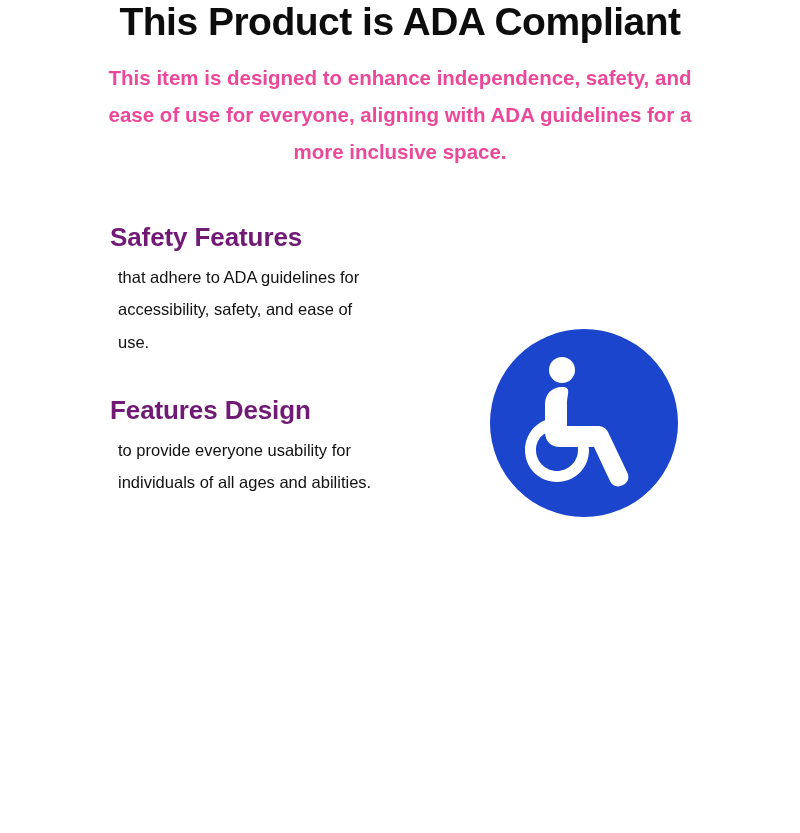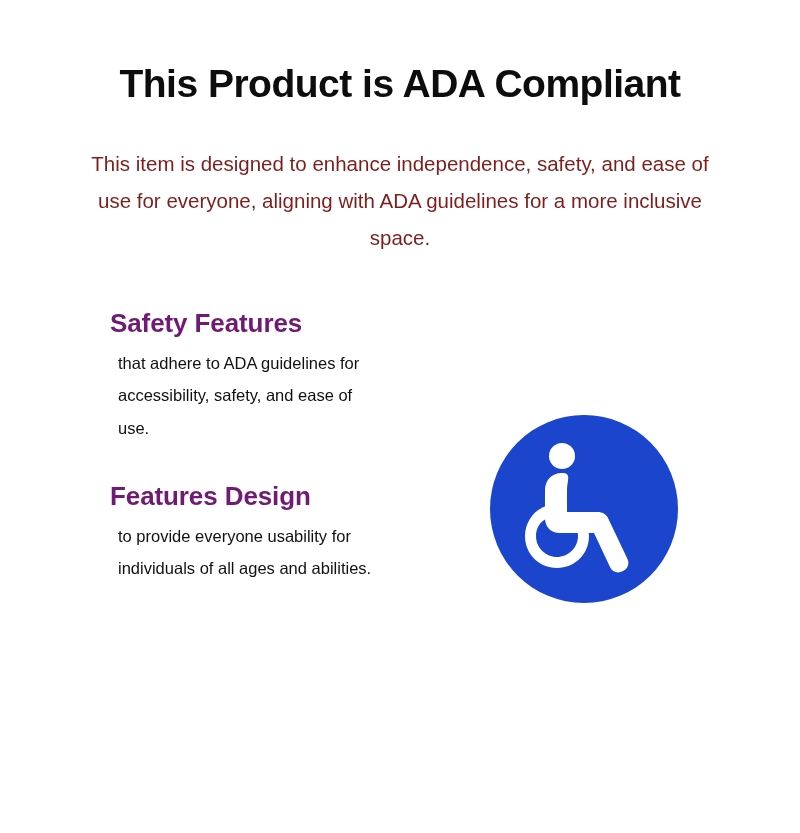--- a/index.html
+++ b/index.html
@@ -20,31 +20,30 @@
     height: 833px;
     box-sizing: border-box;
   }
   .headline {
     text-align: center;
     font-size: 39px;
     font-weight: 700;
     letter-spacing: -0.5px;
     color: #0d0d0d;
     margin: 0;
-    padding-top: 62px;
     line-height: 1.15;
   }
   .subhead {
     width: 630px;
-    margin: 38px auto 0 auto;
+    margin: 14px auto 0 auto;
     text-align: center;
     font-size: 20.5px;
     line-height: 1.82;
-    color: #7f1d1d;
-    font-weight: 400;
+    color: #ec4899;
+    font-weight: 700;
   }
   .content {
     position: relative;
     margin-top: 40px;
     height: 520px;
   }
   .features {
     position: absolute;
     left: 110px;
     top: 10px;

